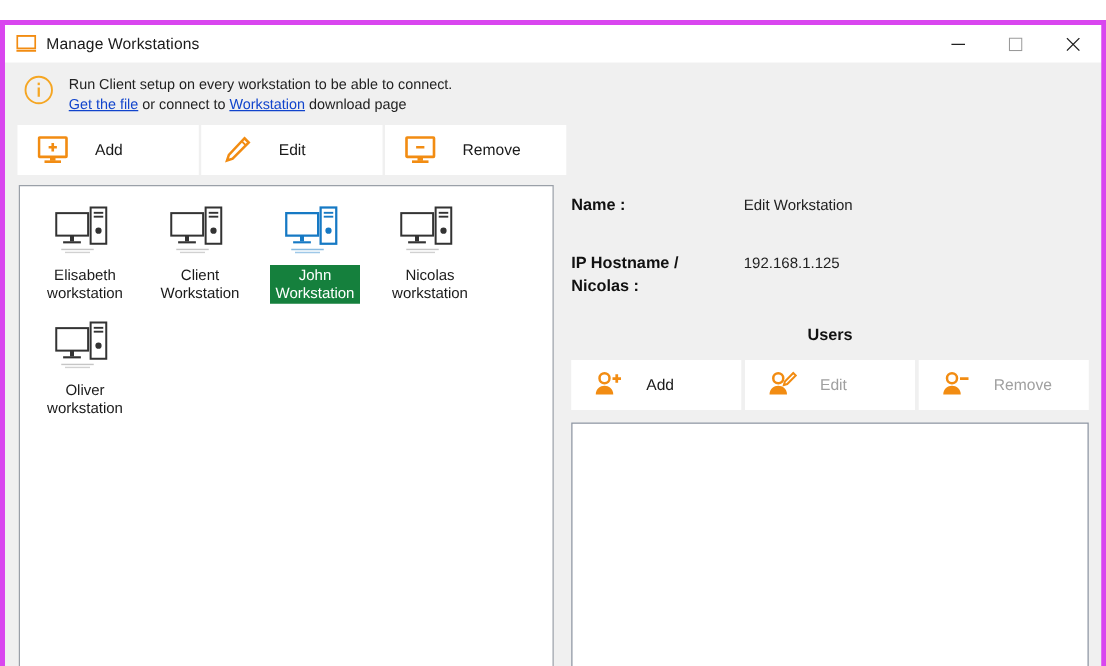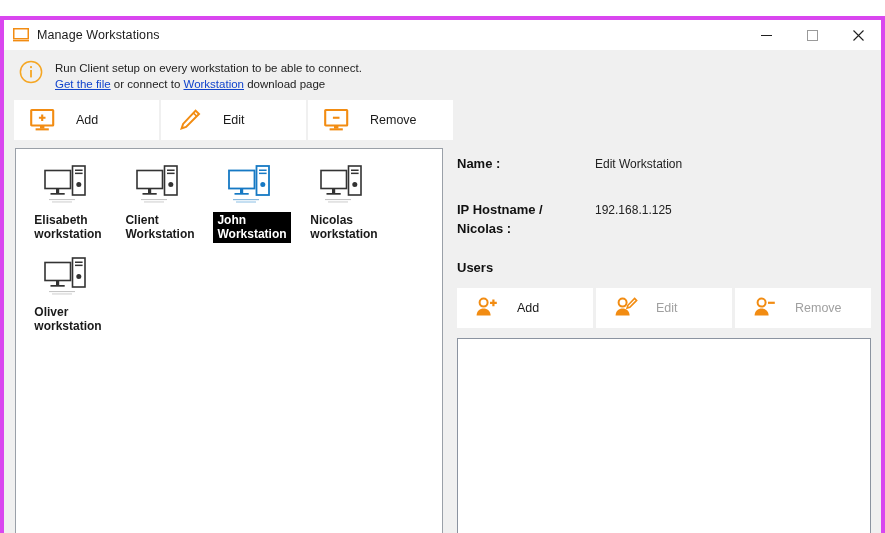--- a/index.html
+++ b/index.html
@@ -160,27 +160,27 @@
   }
   .ws-icon {
     width: 58px;
     height: 50px;
     display: block;
   }
   .ws-label {
     margin-top: 2px;
     font-size: 12px;
     line-height: 14px;
+    text-align: center;
     color: #1a1a1a;
     padding: 1px 4px 2px 4px;
     max-width: 88px;
-    font-weight: bold;
   }
   .ws-item.selected .ws-label {
-    background: #000000;
+    background: #15803d;
     color: #ffffff;
   }
 
   
   .detail-panel {
     flex: 1;
     margin-left: 14px;
     margin-right: 10px;
     display: flex;
     flex-direction: column;
@@ -206,20 +206,21 @@
     line-height: 19px;
     padding-top: 1px;
   }
   .spacer-a { height: 26px; }
   .spacer-b { height: 22px; }
   .users-heading {
     font-size: 13px;
     font-weight: bold;
     color: #111111;
     margin-bottom: 13px;
+    text-align: center;
   }
 
   .users-toolbar {
     display: flex;
     height: 40px;
     min-height: 40px;
   }
   .user-btn {
     flex: 1;
     background: #ffffff;

